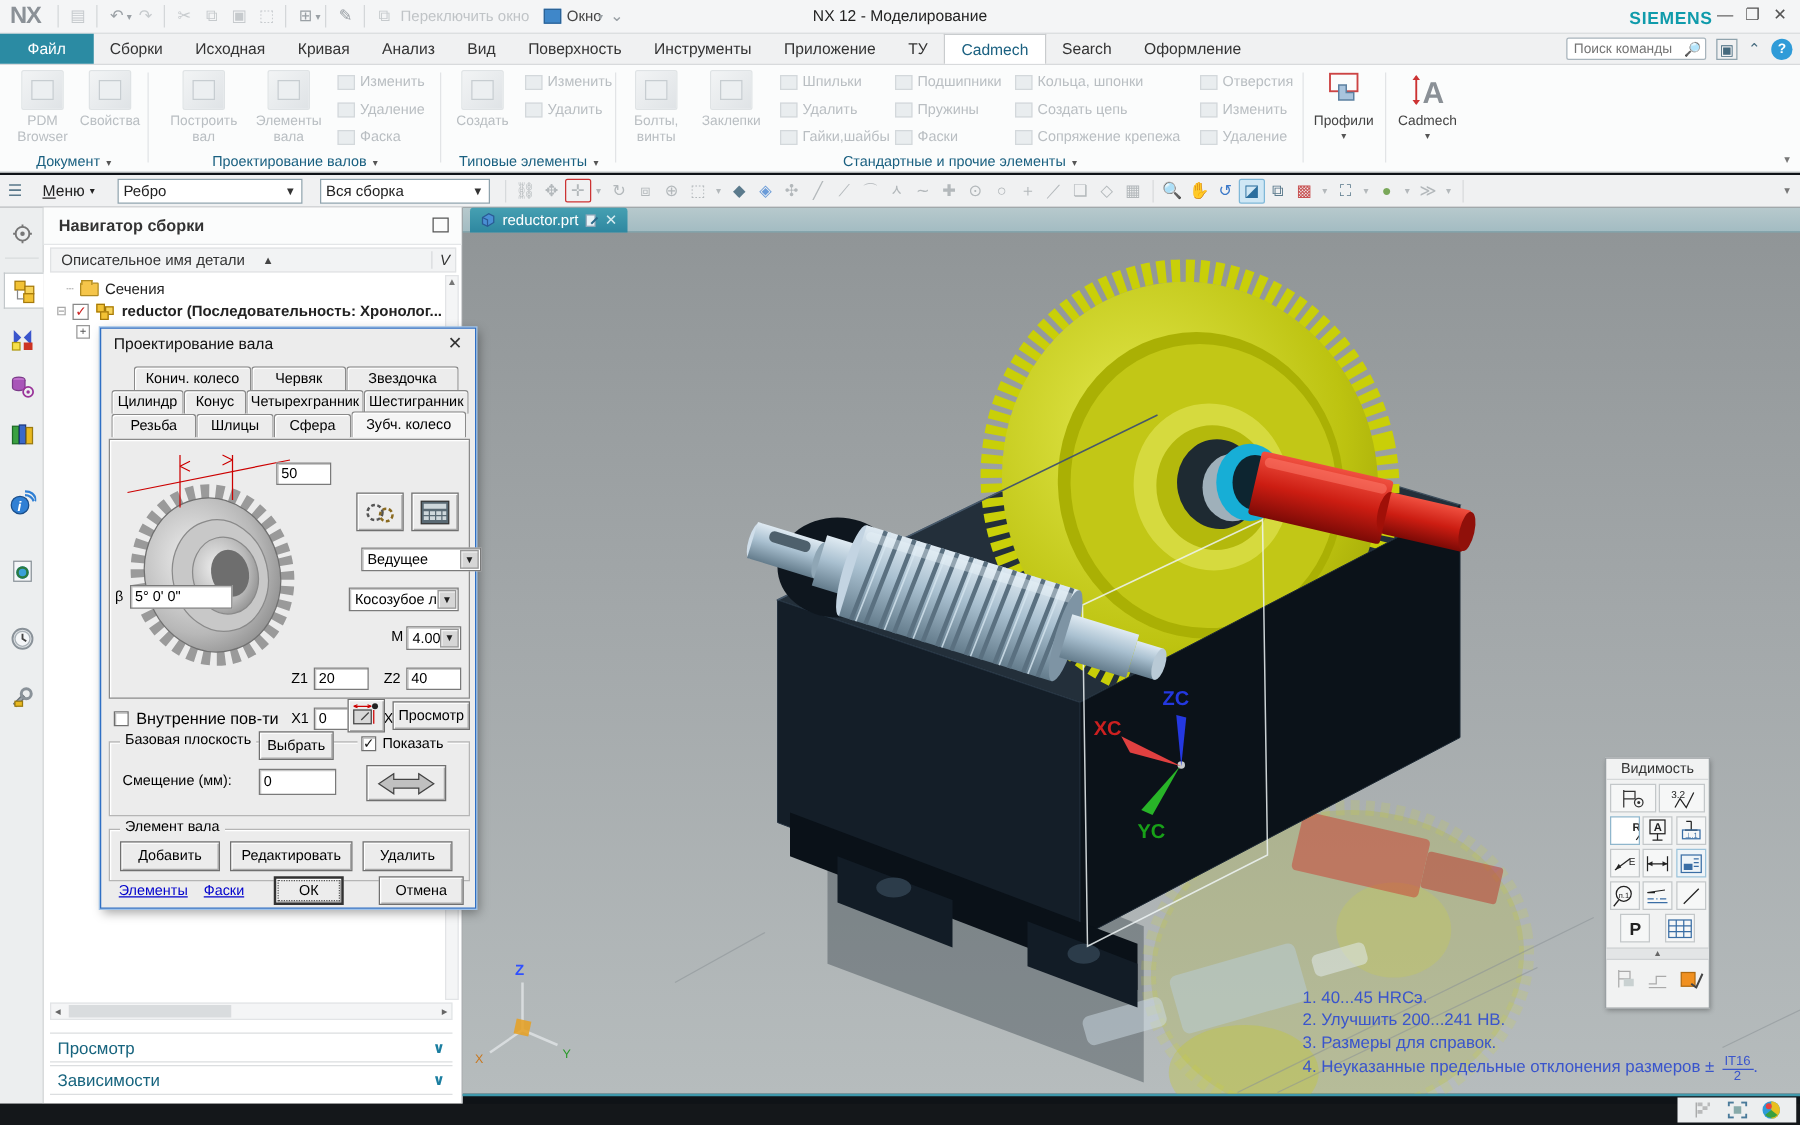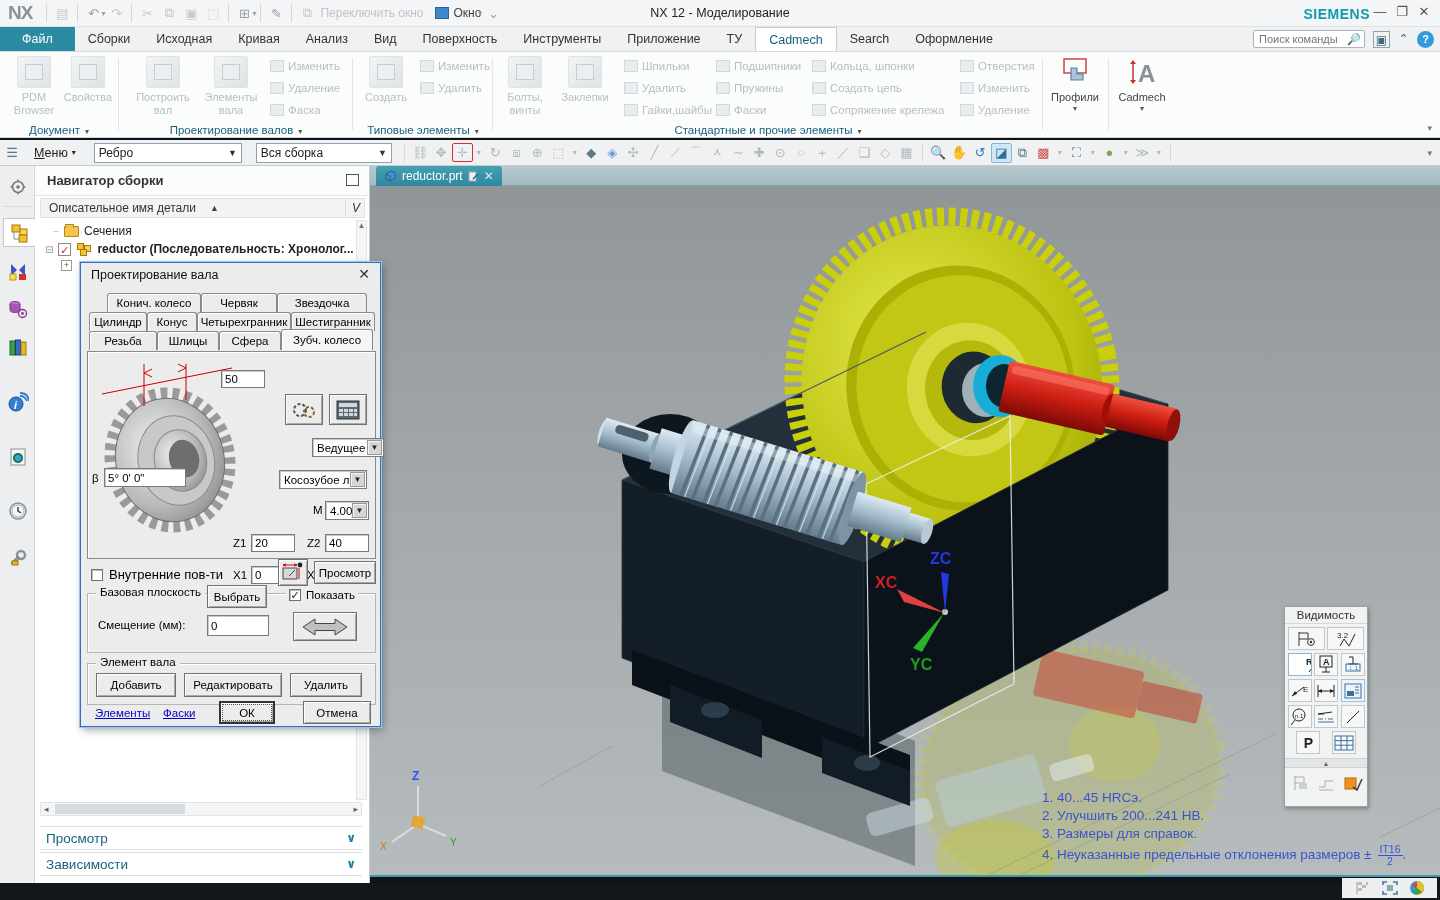--- a/index.html
+++ b/index.html
@@ -863,21 +863,21 @@
             <rect x="8" y="9" width="4" height="3"></rect>
             <rect x="13" y="9" width="4" height="3"></rect>
             <rect x="18" y="9" width="3" height="3"></rect>
             <rect x="3" y="13" width="4" height="3"></rect>
             <rect x="8" y="13" width="4" height="3"></rect>
             <rect x="13" y="13" width="4" height="3"></rect>
             <rect x="18" y="13" width="3" height="3"></rect>
           </g>
         </svg>
     </div>
-    <div class="cmb" style="left:224px;top:86px;width:72px;height:19px">
+    <div class="cmb" style="left:201px;top:86px;width:96px;height:19px">
         <span>Ведущее</span>
         <span class="dbtn">▼</span>
       </div>
     <div class="cmb" style="left:191px;top:118px;width:88px;height:19px">
         <span>Косозубое л.</span>
         <span class="dbtn">▼</span>
       </div>
     <span class="lblsm" style="left:4px;top:120px">β</span>
     <input class="inp" style="left: 16px; top: 116px; width: 82px; height: 19px;" value="5° 0' 0&quot;">
     <span class="lblsm" style="left:225px;top:152px">M</span>

